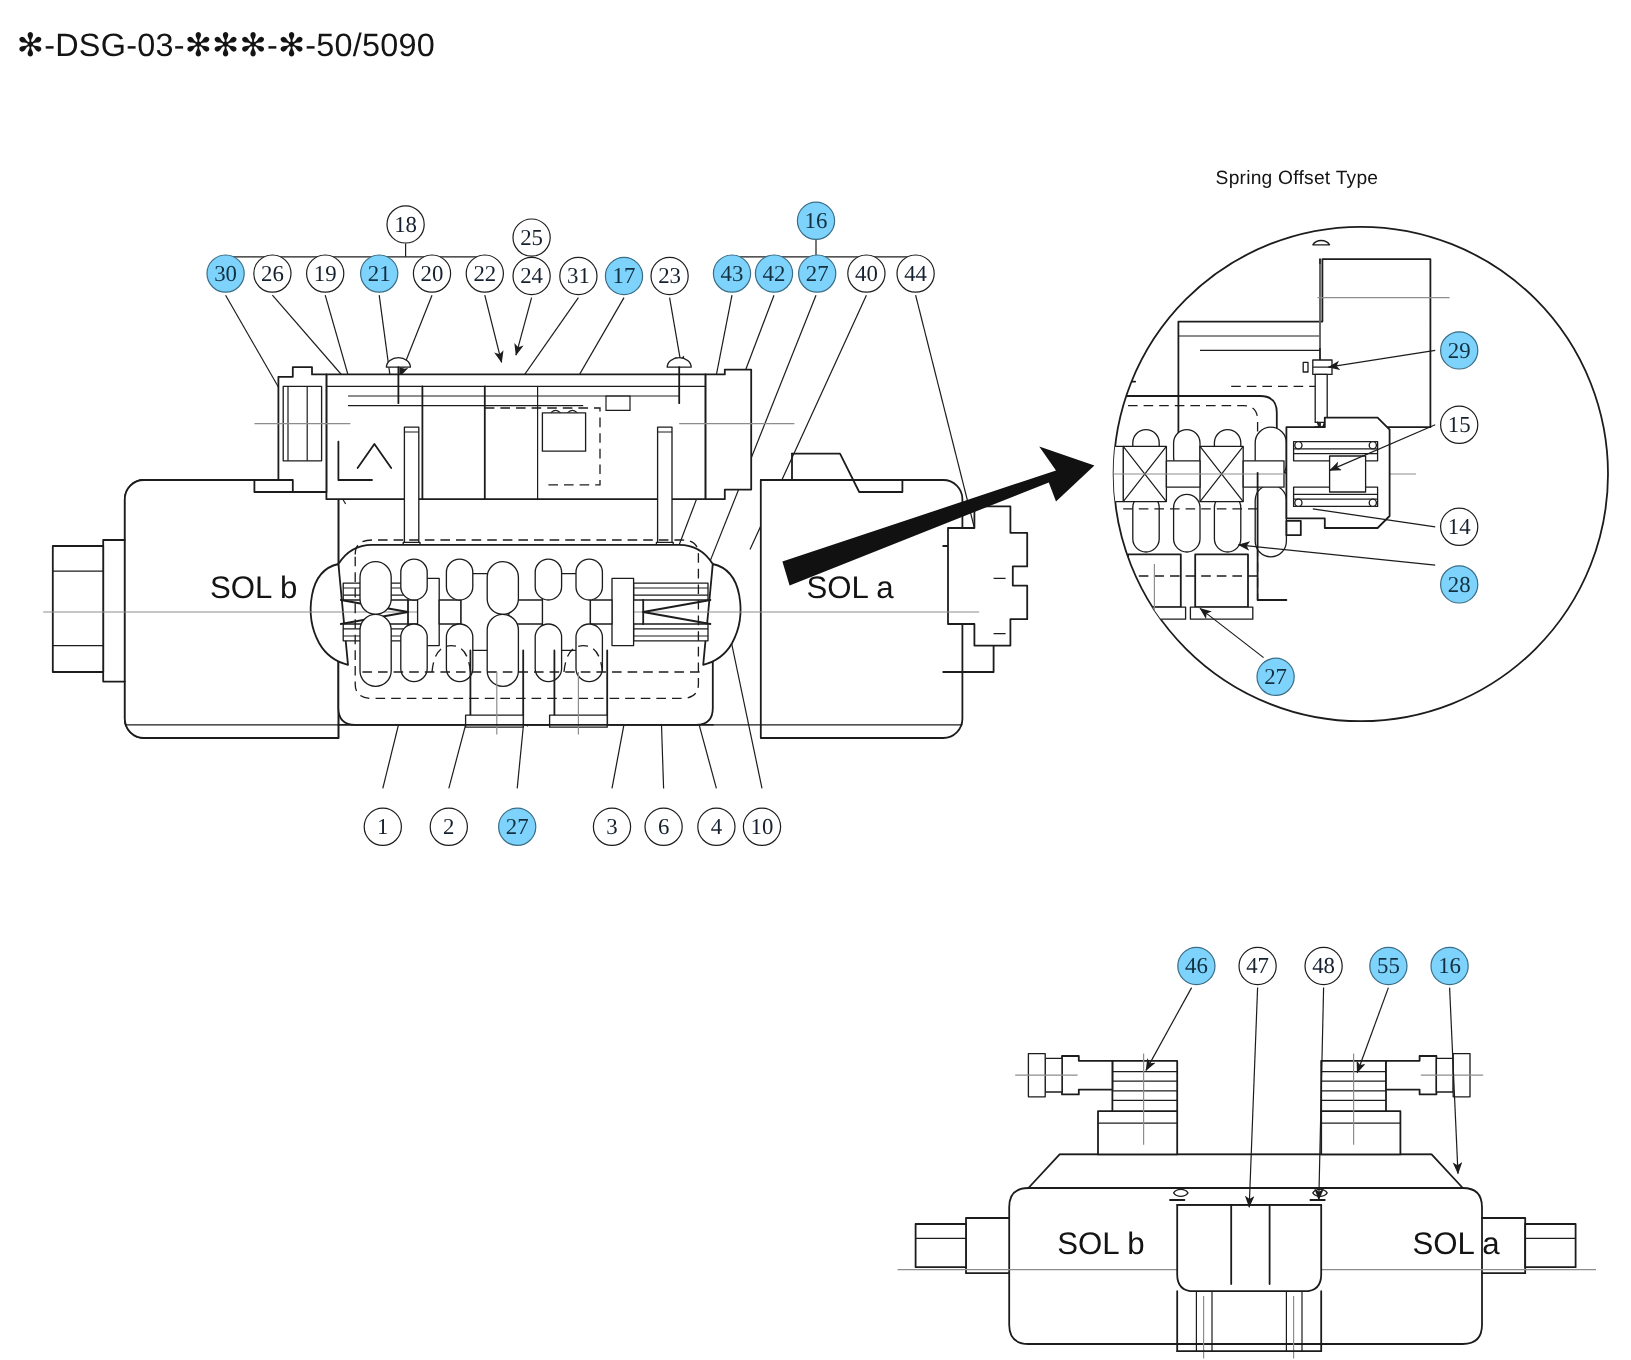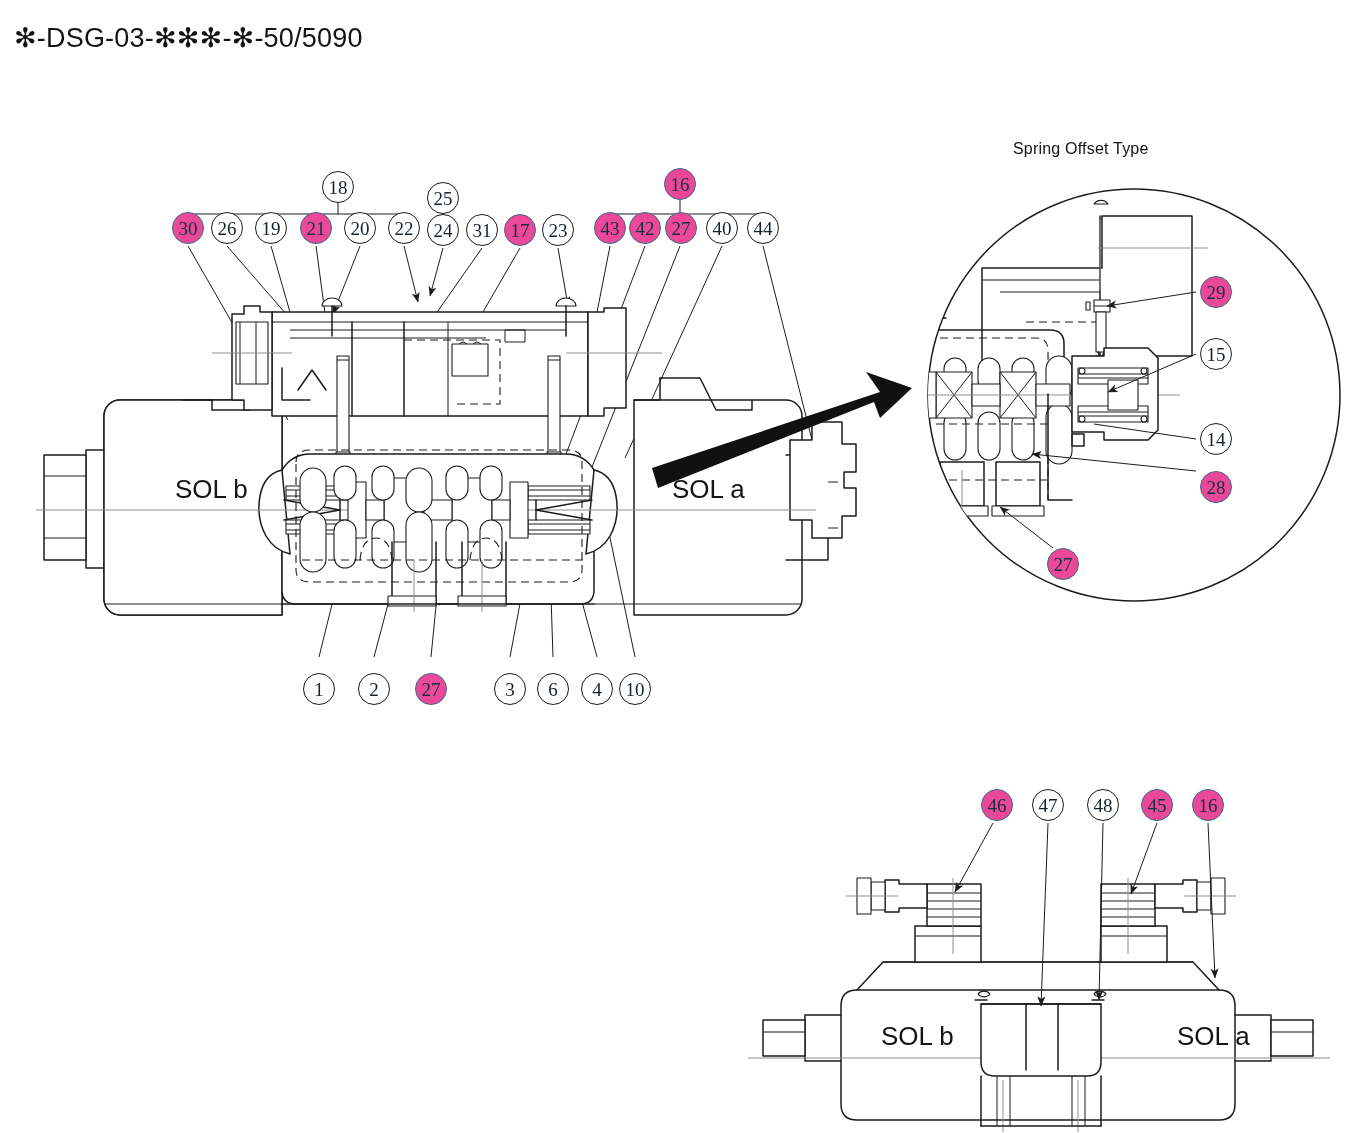--- a/index.html
+++ b/index.html
@@ -28,21 +28,21 @@
 
   
   .cal{
     position:absolute;width:32px;height:32px;border-radius:50%;
     border:1.4px solid #1c1c1c;background:#ffffff;
     display:flex;align-items:center;justify-content:center;
     font-family:"Liberation Serif", serif;
     font-size:19px;line-height:1;color:#15212e;
     box-sizing:border-box;
   }
-  .cal.hl{background:#ec4899;border-color:#3b6e86;color:#12303f;}
+  .cal.hl{background:#7dd3fc;border-color:#3b6e86;color:#12303f;}
 </style>
 </head>
 <body>
 
 <div class="stage">
 
   <svg class="layer" viewBox="0 0 1359 1133" xmlns="http://www.w3.org/2000/svg">
     <defs>
       <style>
         .s{fill:none;stroke:#1c1c1c;stroke-width:1.5;stroke-linecap:round;stroke-linejoin:round;}
@@ -394,17 +394,17 @@
       <div class="cal" style="left: 581px; top: 673px;">4</div>
       <div class="cal" style="left: 619px; top: 673px;">10</div>
       <div class="cal hl" style="left: 1200px; top: 276px;">29</div>
       <div class="cal" style="left: 1200px; top: 338px;">15</div>
       <div class="cal" style="left: 1200px; top: 423px;">14</div>
       <div class="cal hl" style="left: 1200px; top: 471px;">28</div>
       <div class="cal hl" style="left: 1047px; top: 548px;">27</div>
       <div class="cal hl" style="left: 981px; top: 789px;">46</div>
       <div class="cal" style="left: 1032px; top: 789px;">47</div>
       <div class="cal" style="left: 1087px; top: 789px; text-align: center;">48</div>
-      <div class="cal hl" style="left: 1141px; top: 789px;">45</div>
+      <div class="cal hl" style="left: 1141px; top: 789px;">55</div>
       <div class="cal hl" style="left: 1192px; top: 789px;">16</div>
     </div>
 
 </div>
 
 </body></html>

